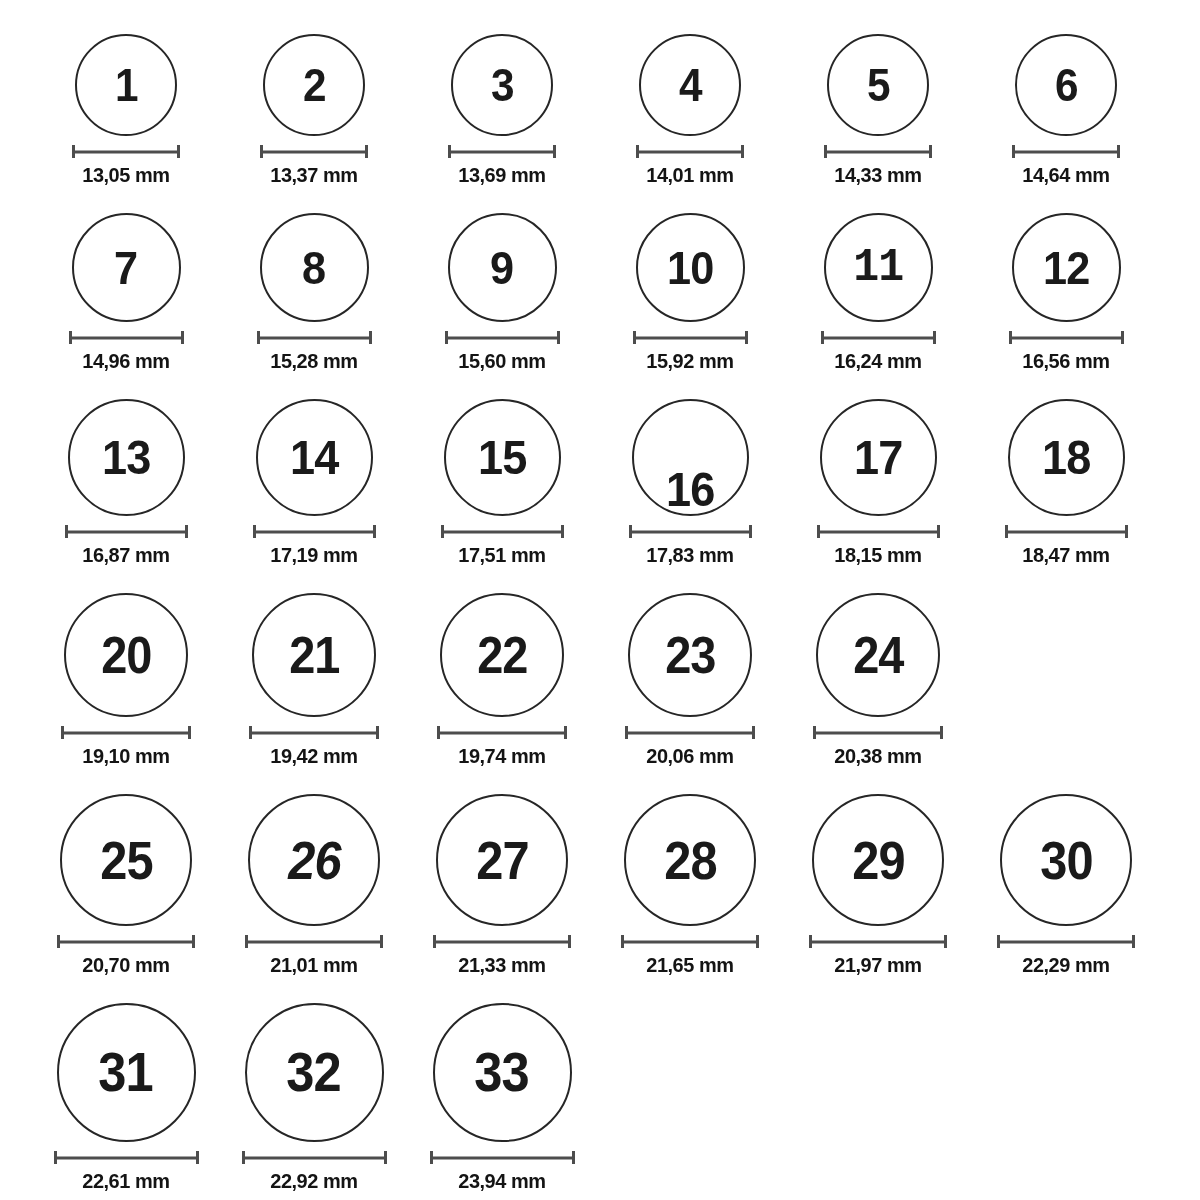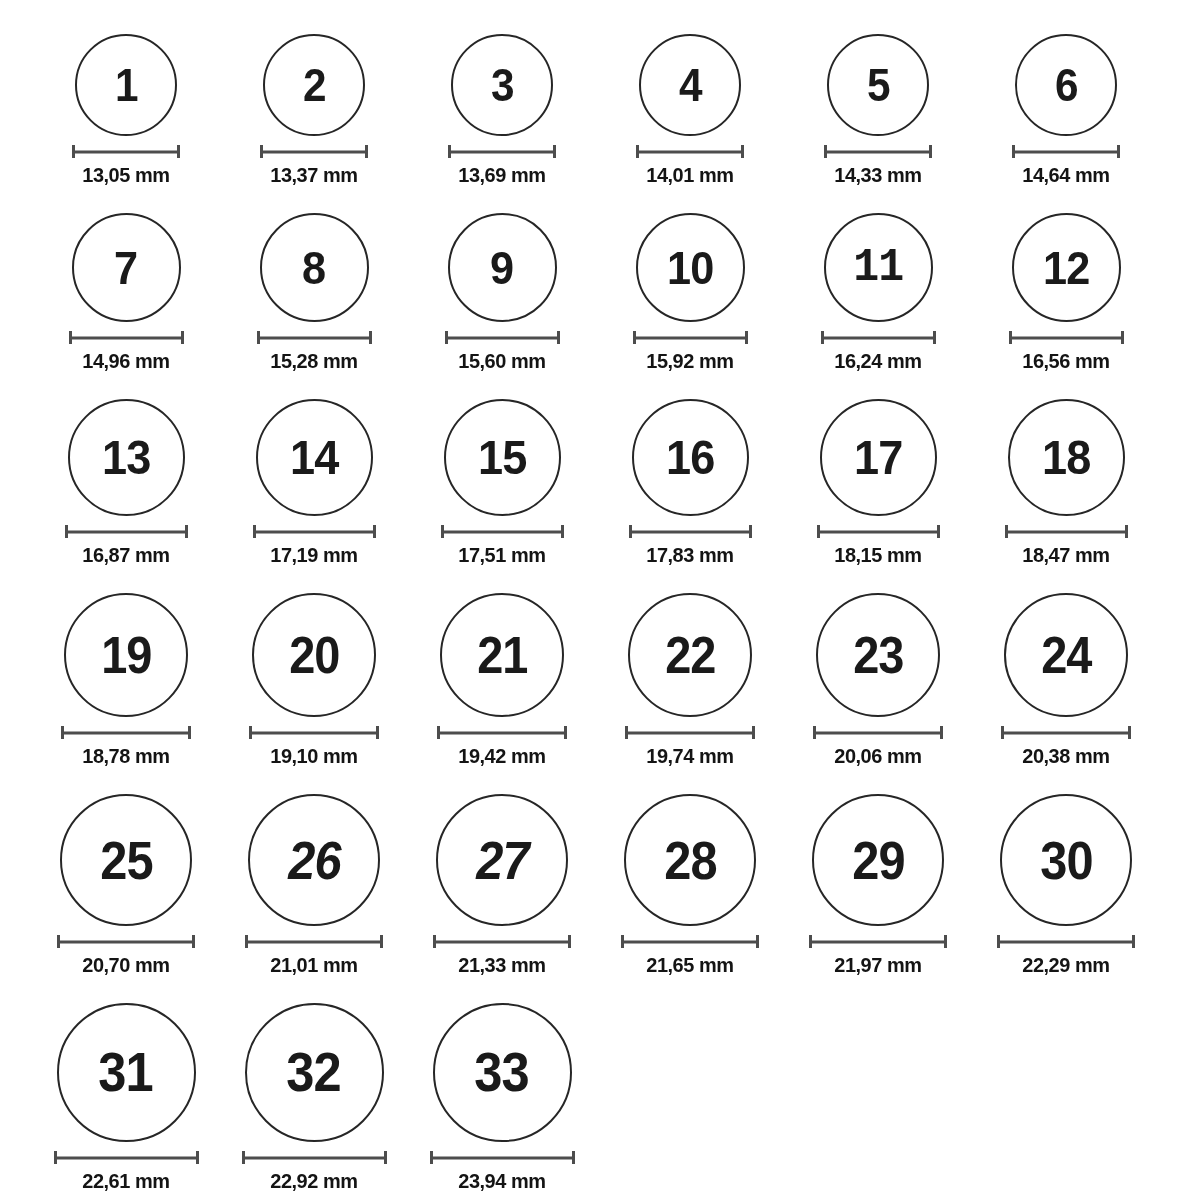--- a/index.html
+++ b/index.html
@@ -179,21 +179,21 @@
         <div class="diameter-label">17,19 mm</div>
       </div>
       <div class="size-cell">
         <div class="ring-circle" style="width: 117px; height: 117px; border-color: rgb(38, 38, 38);">
           <span class="ring-number" style="font-size: 49px;">15</span>
         </div>
         <div class="measure-line" style="width: 123px;"></div>
         <div class="diameter-label">17,51 mm</div>
       </div>
       <div class="size-cell">
-        <div class="ring-circle" style="width: 117px; height: 117px; border-color: rgb(38, 38, 38);">
+        <div class="ring-circle" style="width: 117px; height: 117px; border-color: rgb(38, 38, 38); align-items: flex-end;">
           <span class="ring-number" style="font-size: 49px;">16</span>
         </div>
         <div class="measure-line" style="width: 123px;"></div>
         <div class="diameter-label">17,83 mm</div>
       </div>
       <div class="size-cell">
         <div class="ring-circle" style="width: 117px; height: 117px; border-color: rgb(38, 38, 38);">
           <span class="ring-number" style="font-size: 49px;">17</span>
         </div>
         <div class="measure-line" style="width: 123px;"></div>
@@ -201,27 +201,20 @@
       </div>
       <div class="size-cell">
         <div class="ring-circle" style="width: 117px; height: 117px; border-color: rgb(38, 38, 38);">
           <span class="ring-number" style="font-size: 49px;">18</span>
         </div>
         <div class="measure-line" style="width: 123px;"></div>
         <div class="diameter-label">18,47 mm</div>
       </div>
     </div>
     <div class="size-row">
-      <div class="size-cell">
-        <div class="ring-circle" style="width: 124px; height: 124px; border-color: rgb(38, 38, 38);">
-          <span class="ring-number" style="font-size: 51px;">19</span>
-        </div>
-        <div class="measure-line" style="width: 130px;"></div>
-        <div class="diameter-label">18,78 mm</div>
-      </div>
       <div class="size-cell">
         <div class="ring-circle" style="width: 124px; height: 124px; border-color: rgb(38, 38, 38);">
           <span class="ring-number" style="font-size: 51px;">20</span>
         </div>
         <div class="measure-line" style="width: 130px;"></div>
         <div class="diameter-label">19,10 mm</div>
       </div>
       <div class="size-cell">
         <div class="ring-circle" style="width: 124px; height: 124px; border-color: rgb(38, 38, 38); align-items: center;">
           <span class="ring-number" style="font-size: 51px;">21</span>
@@ -260,21 +253,21 @@
         <div class="diameter-label">20,70 mm</div>
       </div>
       <div class="size-cell">
         <div class="ring-circle" style="width: 132px; height: 132px; border-color: rgb(38, 38, 38); font-style: italic;">
           <span class="ring-number" style="font-size: 53px;">26</span>
         </div>
         <div class="measure-line" style="width: 138px;"></div>
         <div class="diameter-label">21,01 mm</div>
       </div>
       <div class="size-cell">
-        <div class="ring-circle" style="width: 132px; height: 132px; border-color: rgb(38, 38, 38); font-style: italic;">
+        <div class="ring-circle" style="width: 132px; height: 132px; border-color: rgb(38, 38, 38);">
           <span class="ring-number" style="font-size: 53px;">27</span>
         </div>
         <div class="measure-line" style="width: 138px;"></div>
         <div class="diameter-label">21,33 mm</div>
       </div>
       <div class="size-cell">
         <div class="ring-circle" style="width: 132px; height: 132px; border-color: rgb(38, 38, 38);">
           <span class="ring-number" style="font-size: 53px;">28</span>
         </div>
         <div class="measure-line" style="width: 138px;"></div>

